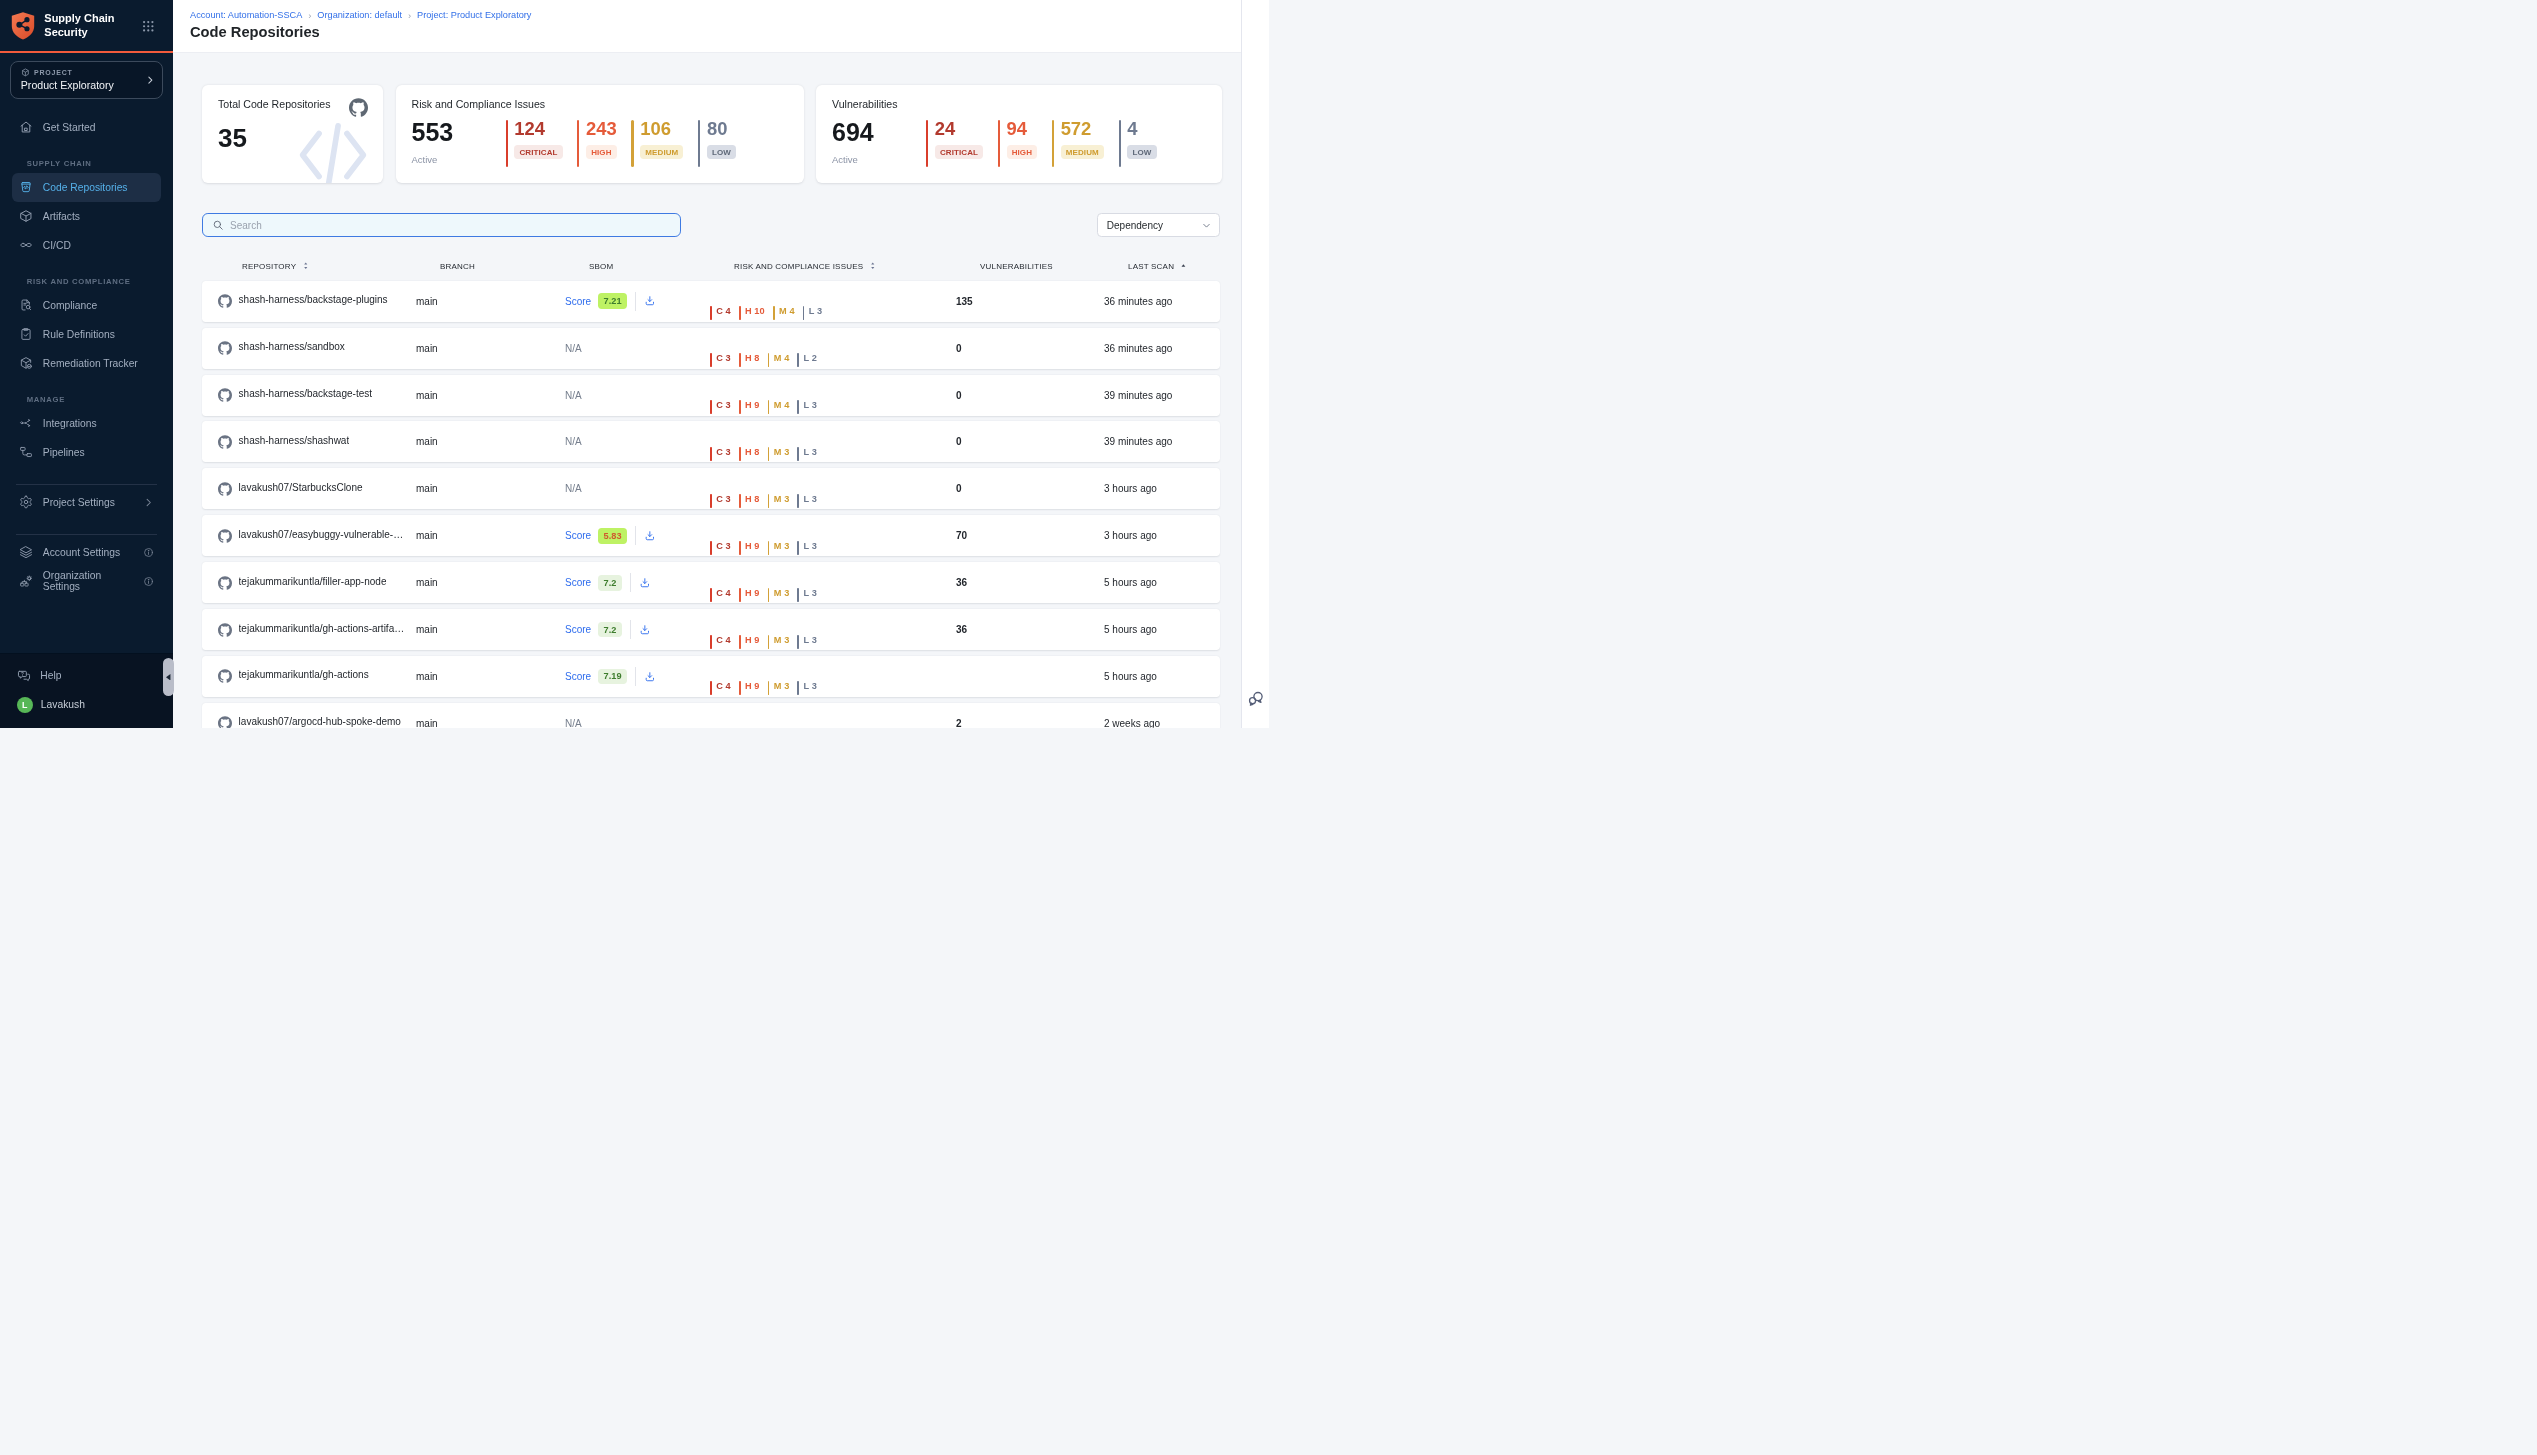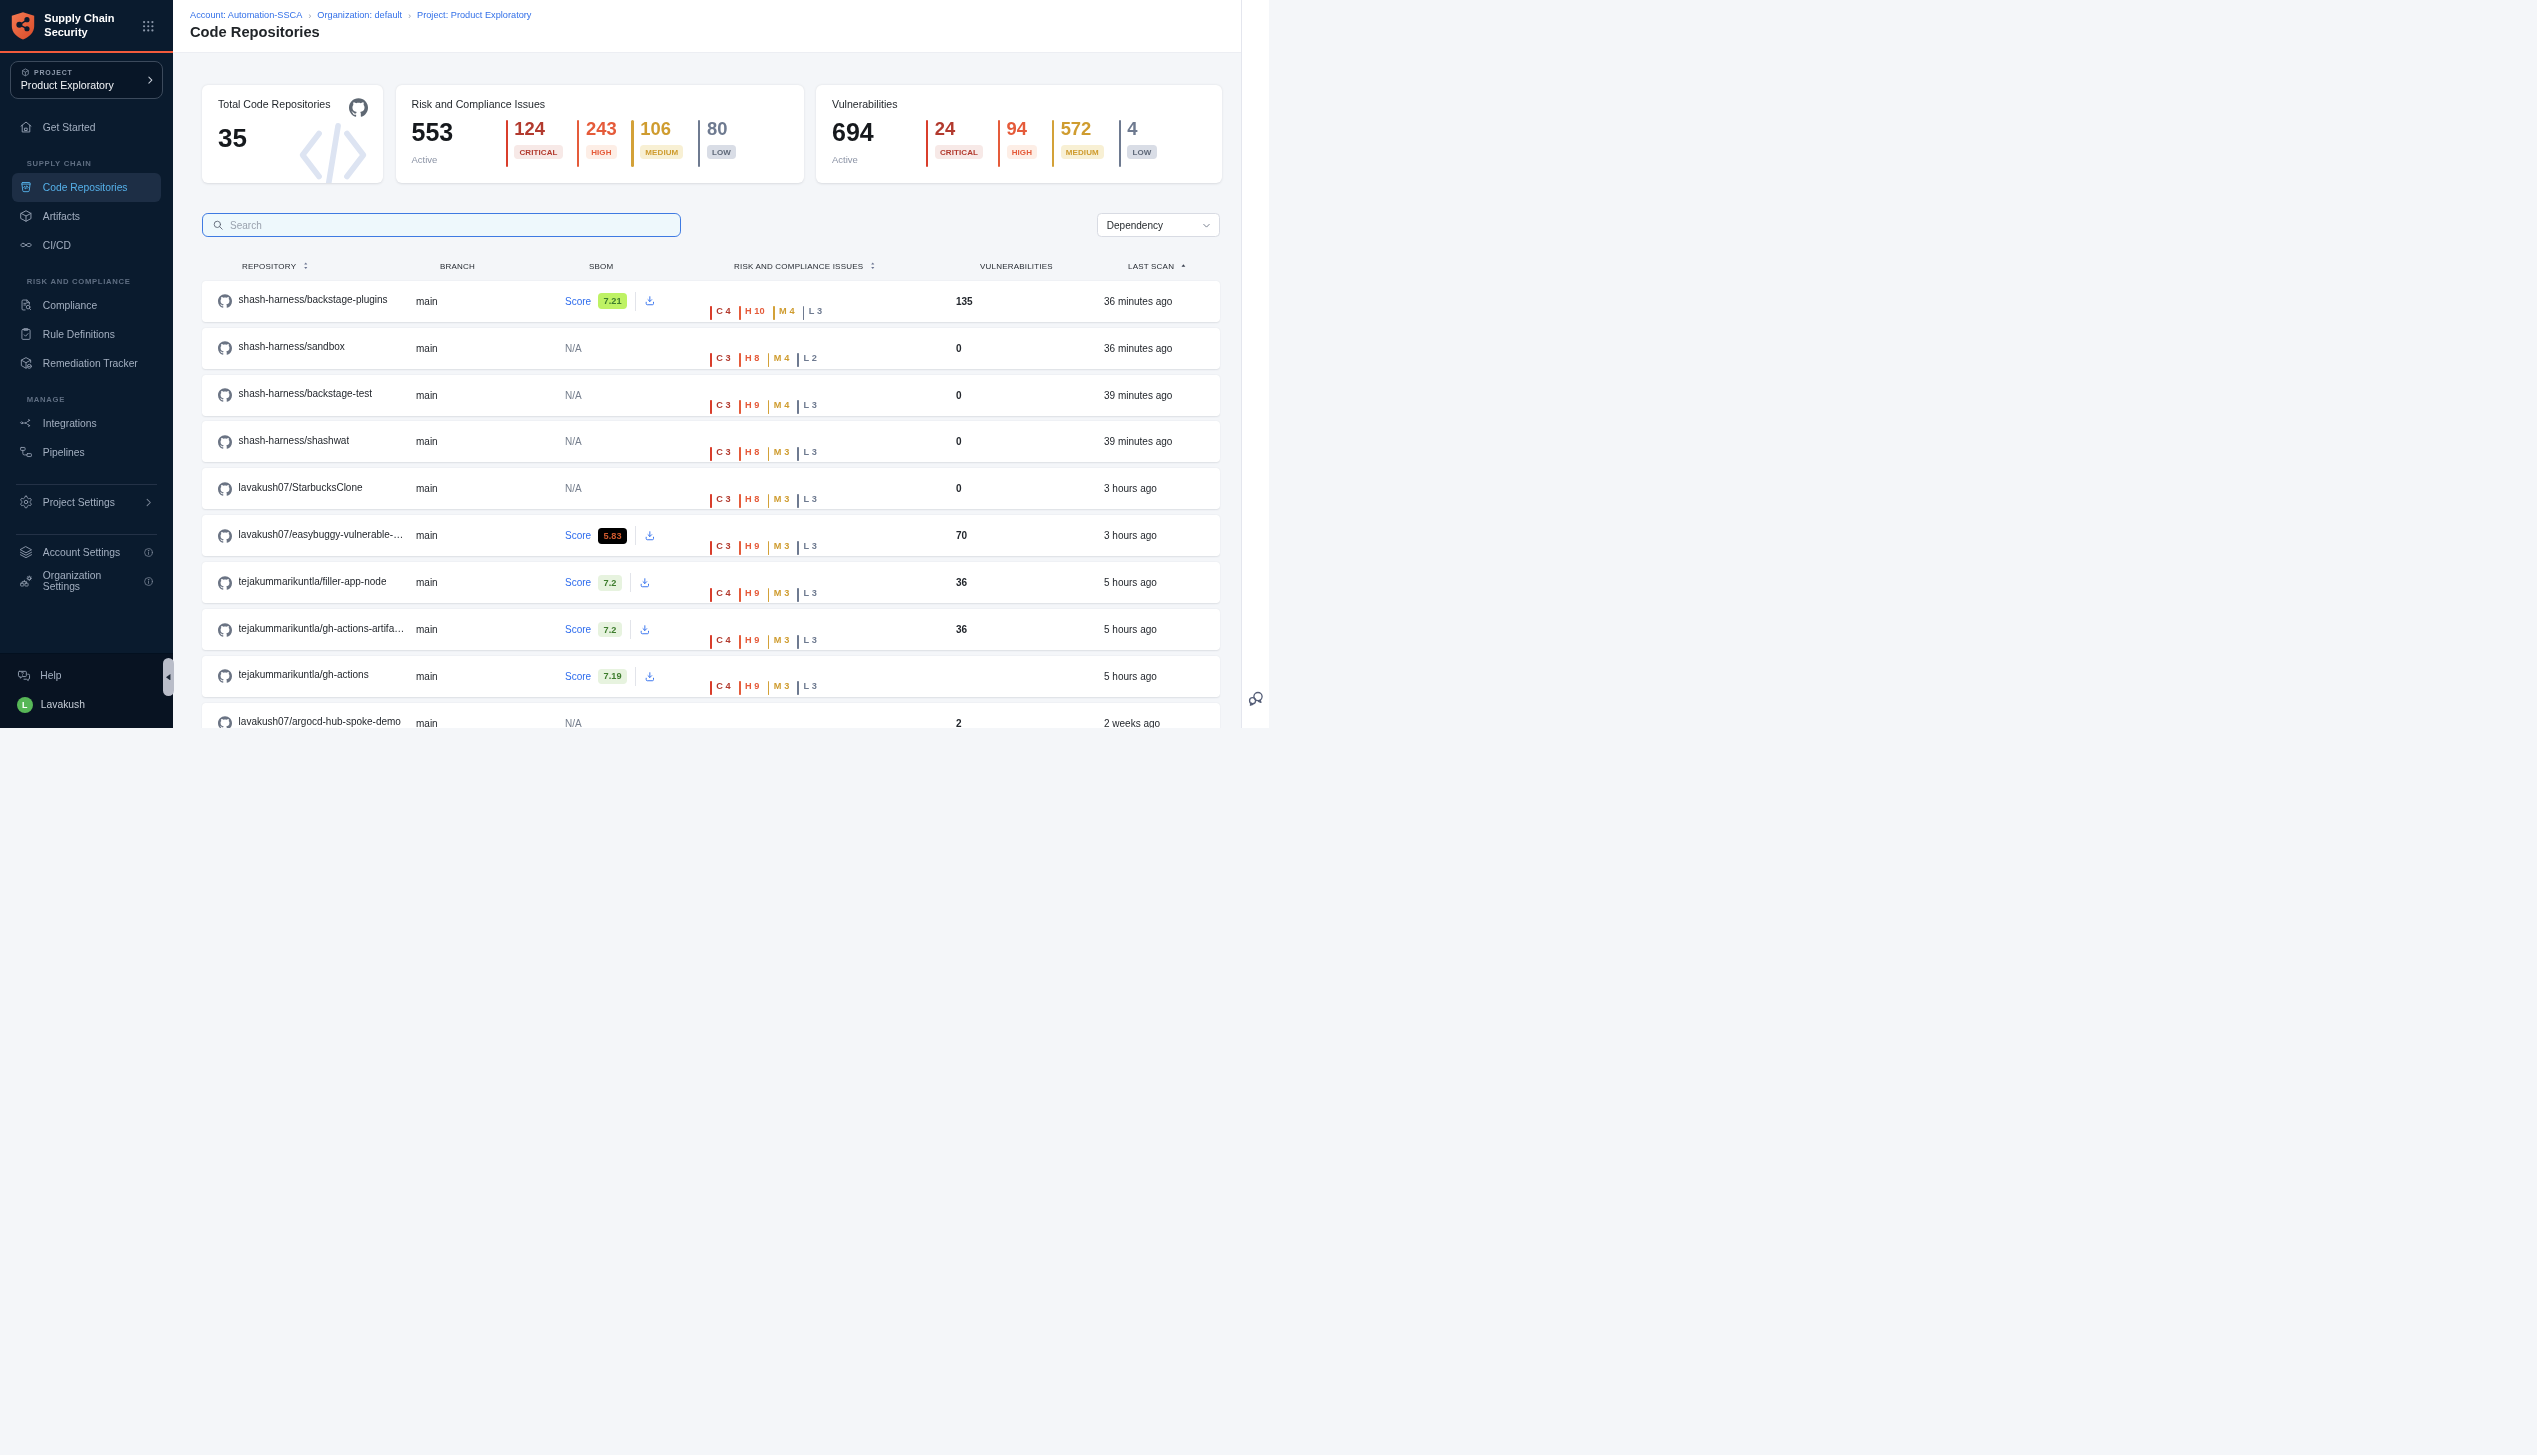--- a/index.html
+++ b/index.html
@@ -648,21 +648,21 @@
             <span class="icon gh">
               <svg viewBox="0 0 24 24" fill="currentColor">
                 <path d="M12 .297c-6.63 0-12 5.373-12 12 0 5.303 3.438 9.8 8.205 11.385.6.113.82-.258.82-.577 0-.285-.01-1.04-.015-2.04-3.338.724-4.042-1.61-4.042-1.61C4.422 18.07 3.633 17.7 3.633 17.7c-1.087-.744.084-.729.084-.729 1.205.084 1.838 1.236 1.838 1.236 1.07 1.835 2.809 1.305 3.495.998.108-.776.417-1.305.76-1.605-2.665-.3-5.466-1.332-5.466-5.93 0-1.31.465-2.38 1.235-3.22-.135-.303-.54-1.523.105-3.176 0 0 1.005-.322 3.3 1.23.96-.267 1.98-.399 3-.405 1.02.006 2.04.138 3 .405 2.28-1.552 3.285-1.23 3.285-1.23.645 1.653.24 2.873.12 3.176.765.84 1.23 1.91 1.23 3.22 0 4.61-2.805 5.625-5.475 5.92.42.36.81 1.096.81 2.22 0 1.606-.015 2.896-.015 3.286 0 .315.21.69.825.57C20.565 22.092 24 17.592 24 12.297c0-6.627-5.373-12-12-12"></path>
               </svg>
             </span>
             <span class="repo-name">lavakush07/easybuggy-vulnerable-app...</span>
           </div>
           <div>main</div>
           <div class="sbom-cell">
             <span class="score-label">Score</span>
-            <span class="score-badge" style="background:#000000;color:#cf5a2e">5.83</span>
+            <span class="score-badge" style="background:#bef264;color:#cf5a2e">5.83</span>
             <span class="cell-sep"></span>
             <span class="icon dl">
               <svg viewBox="0 0 24 24" fill="none" stroke="currentColor" stroke-width="1.9" stroke-linecap="round" stroke-linejoin="round">
                 <path d="M12 3.5v9.5M8.2 9.6l3.8 3.8 3.8-3.8"></path>
                 <path d="M4.5 14.8v2.9A2.3 2.3 0 0 0 6.8 20h10.4a2.3 2.3 0 0 0 2.3-2.3v-2.9"></path>
               </svg>
             </span>
           </div>
           <div class="issues-cell">
             <span class="iss">

